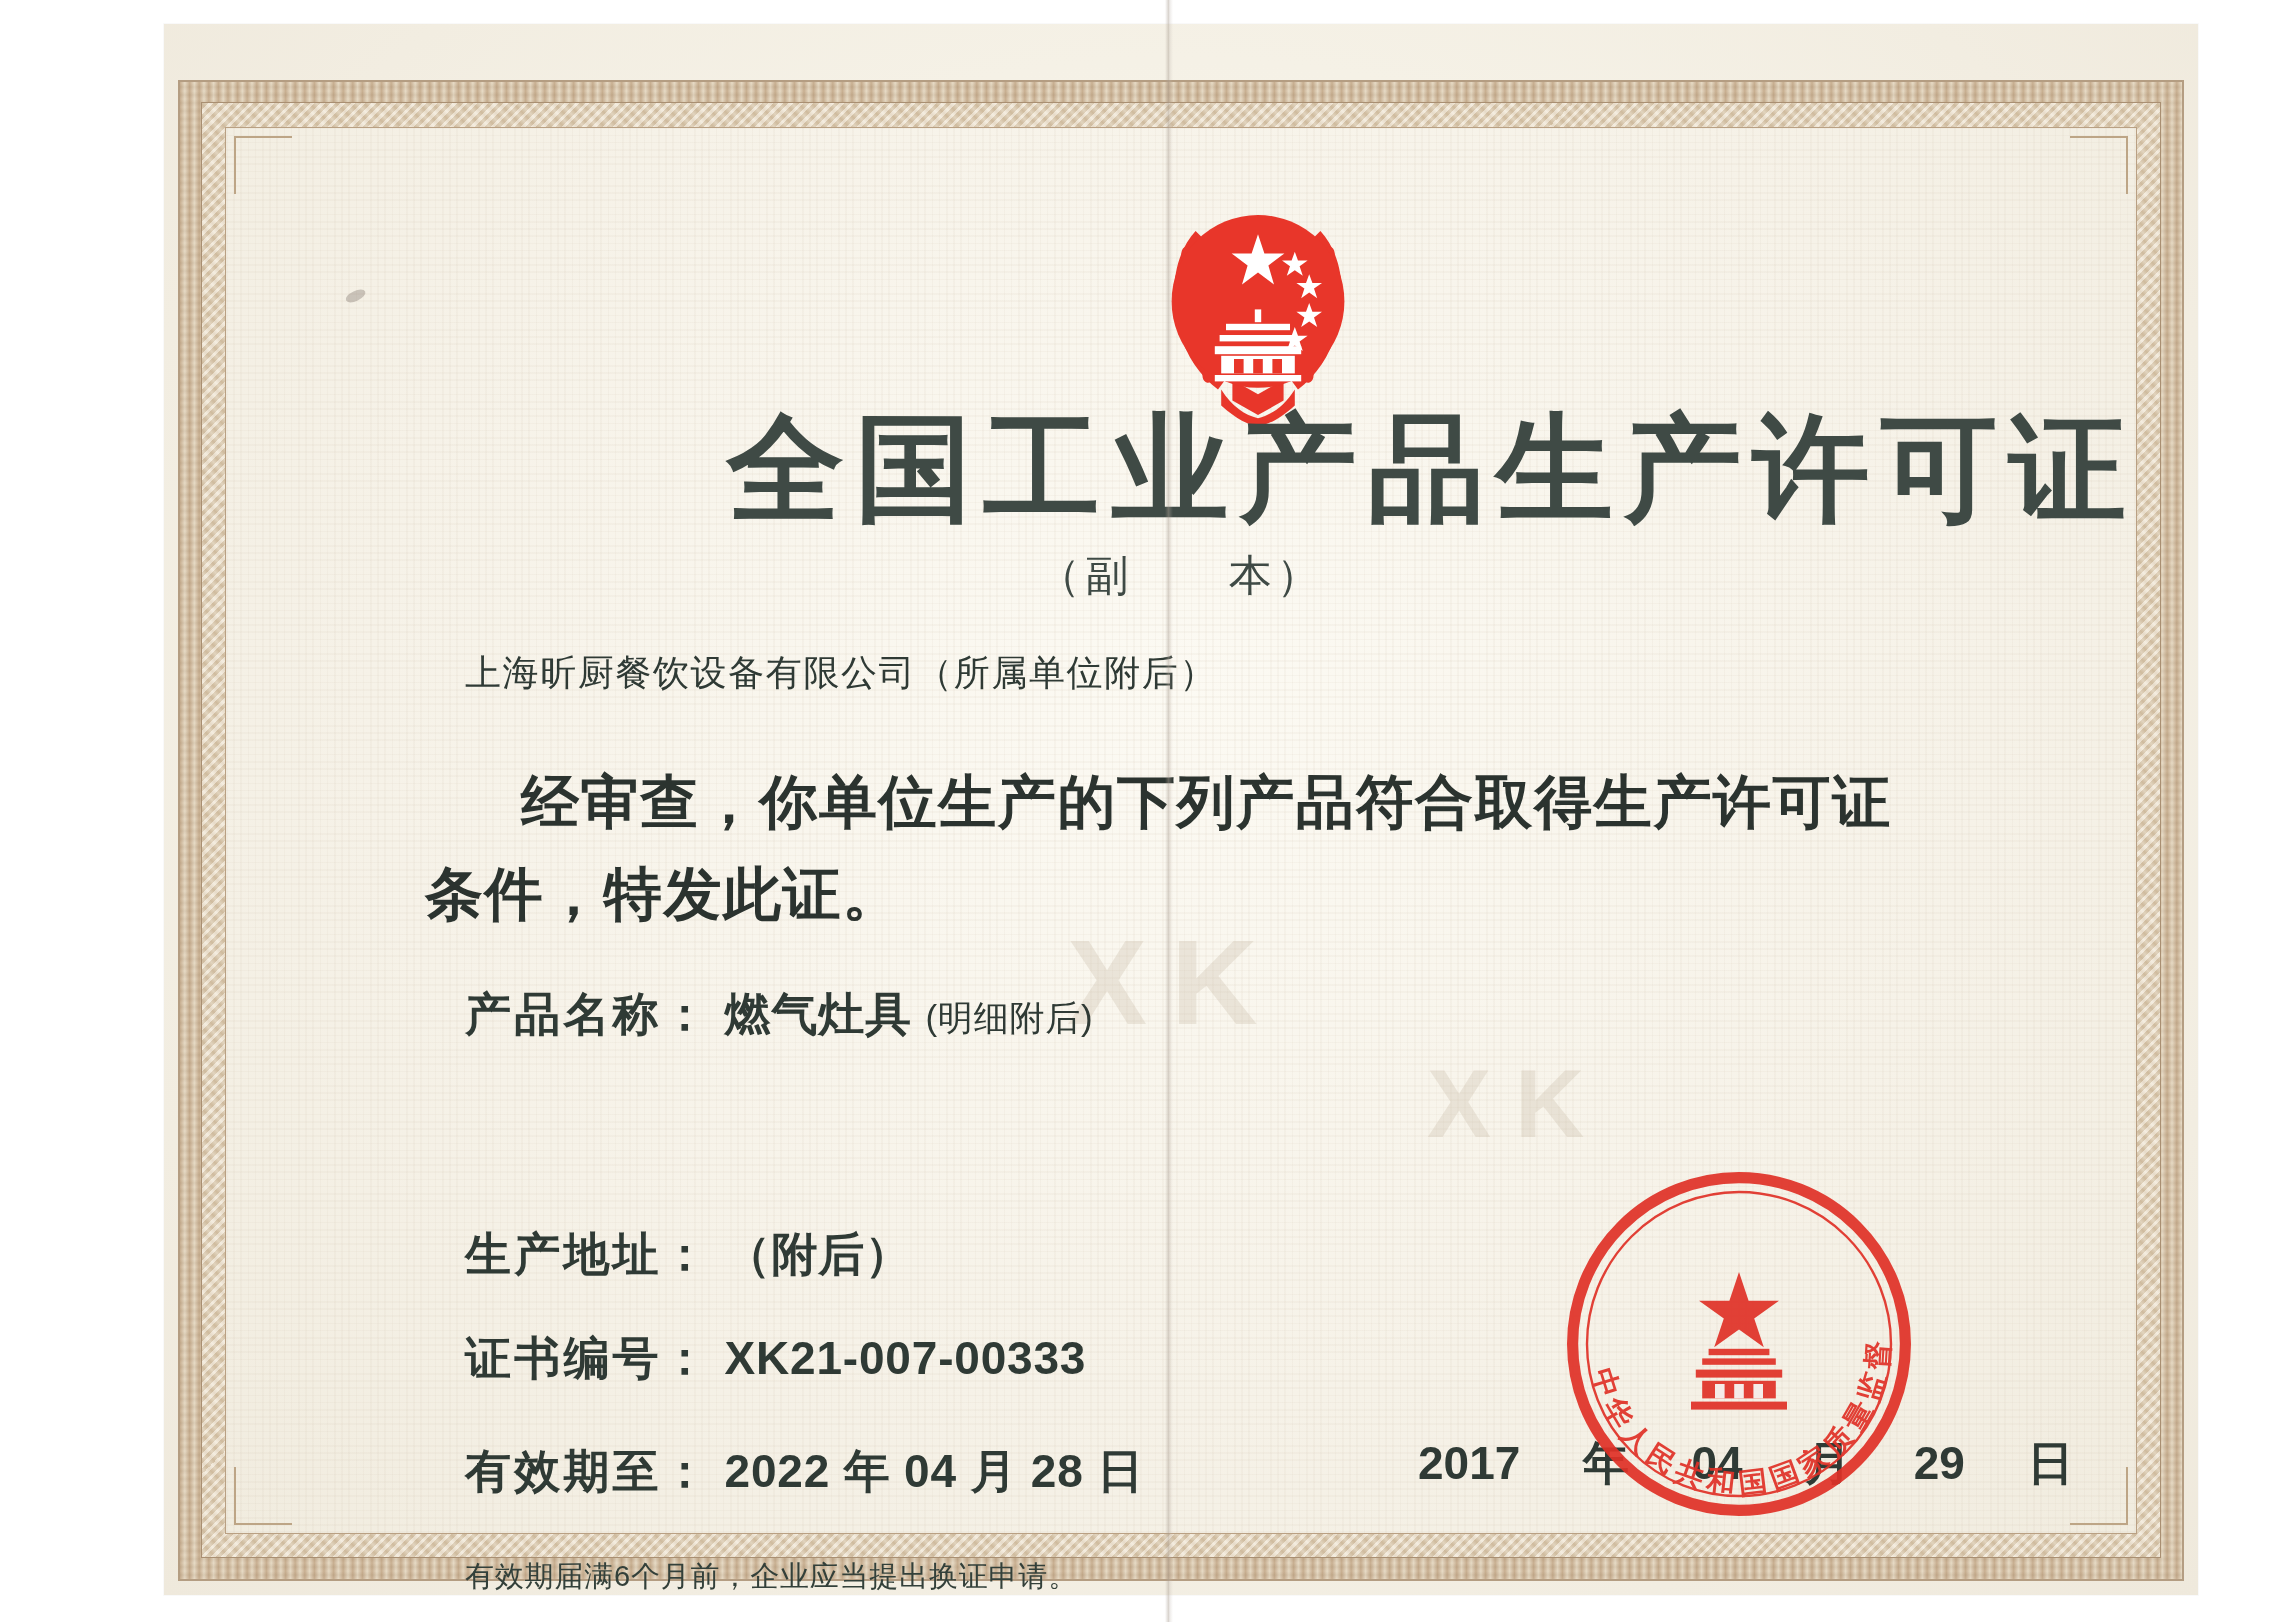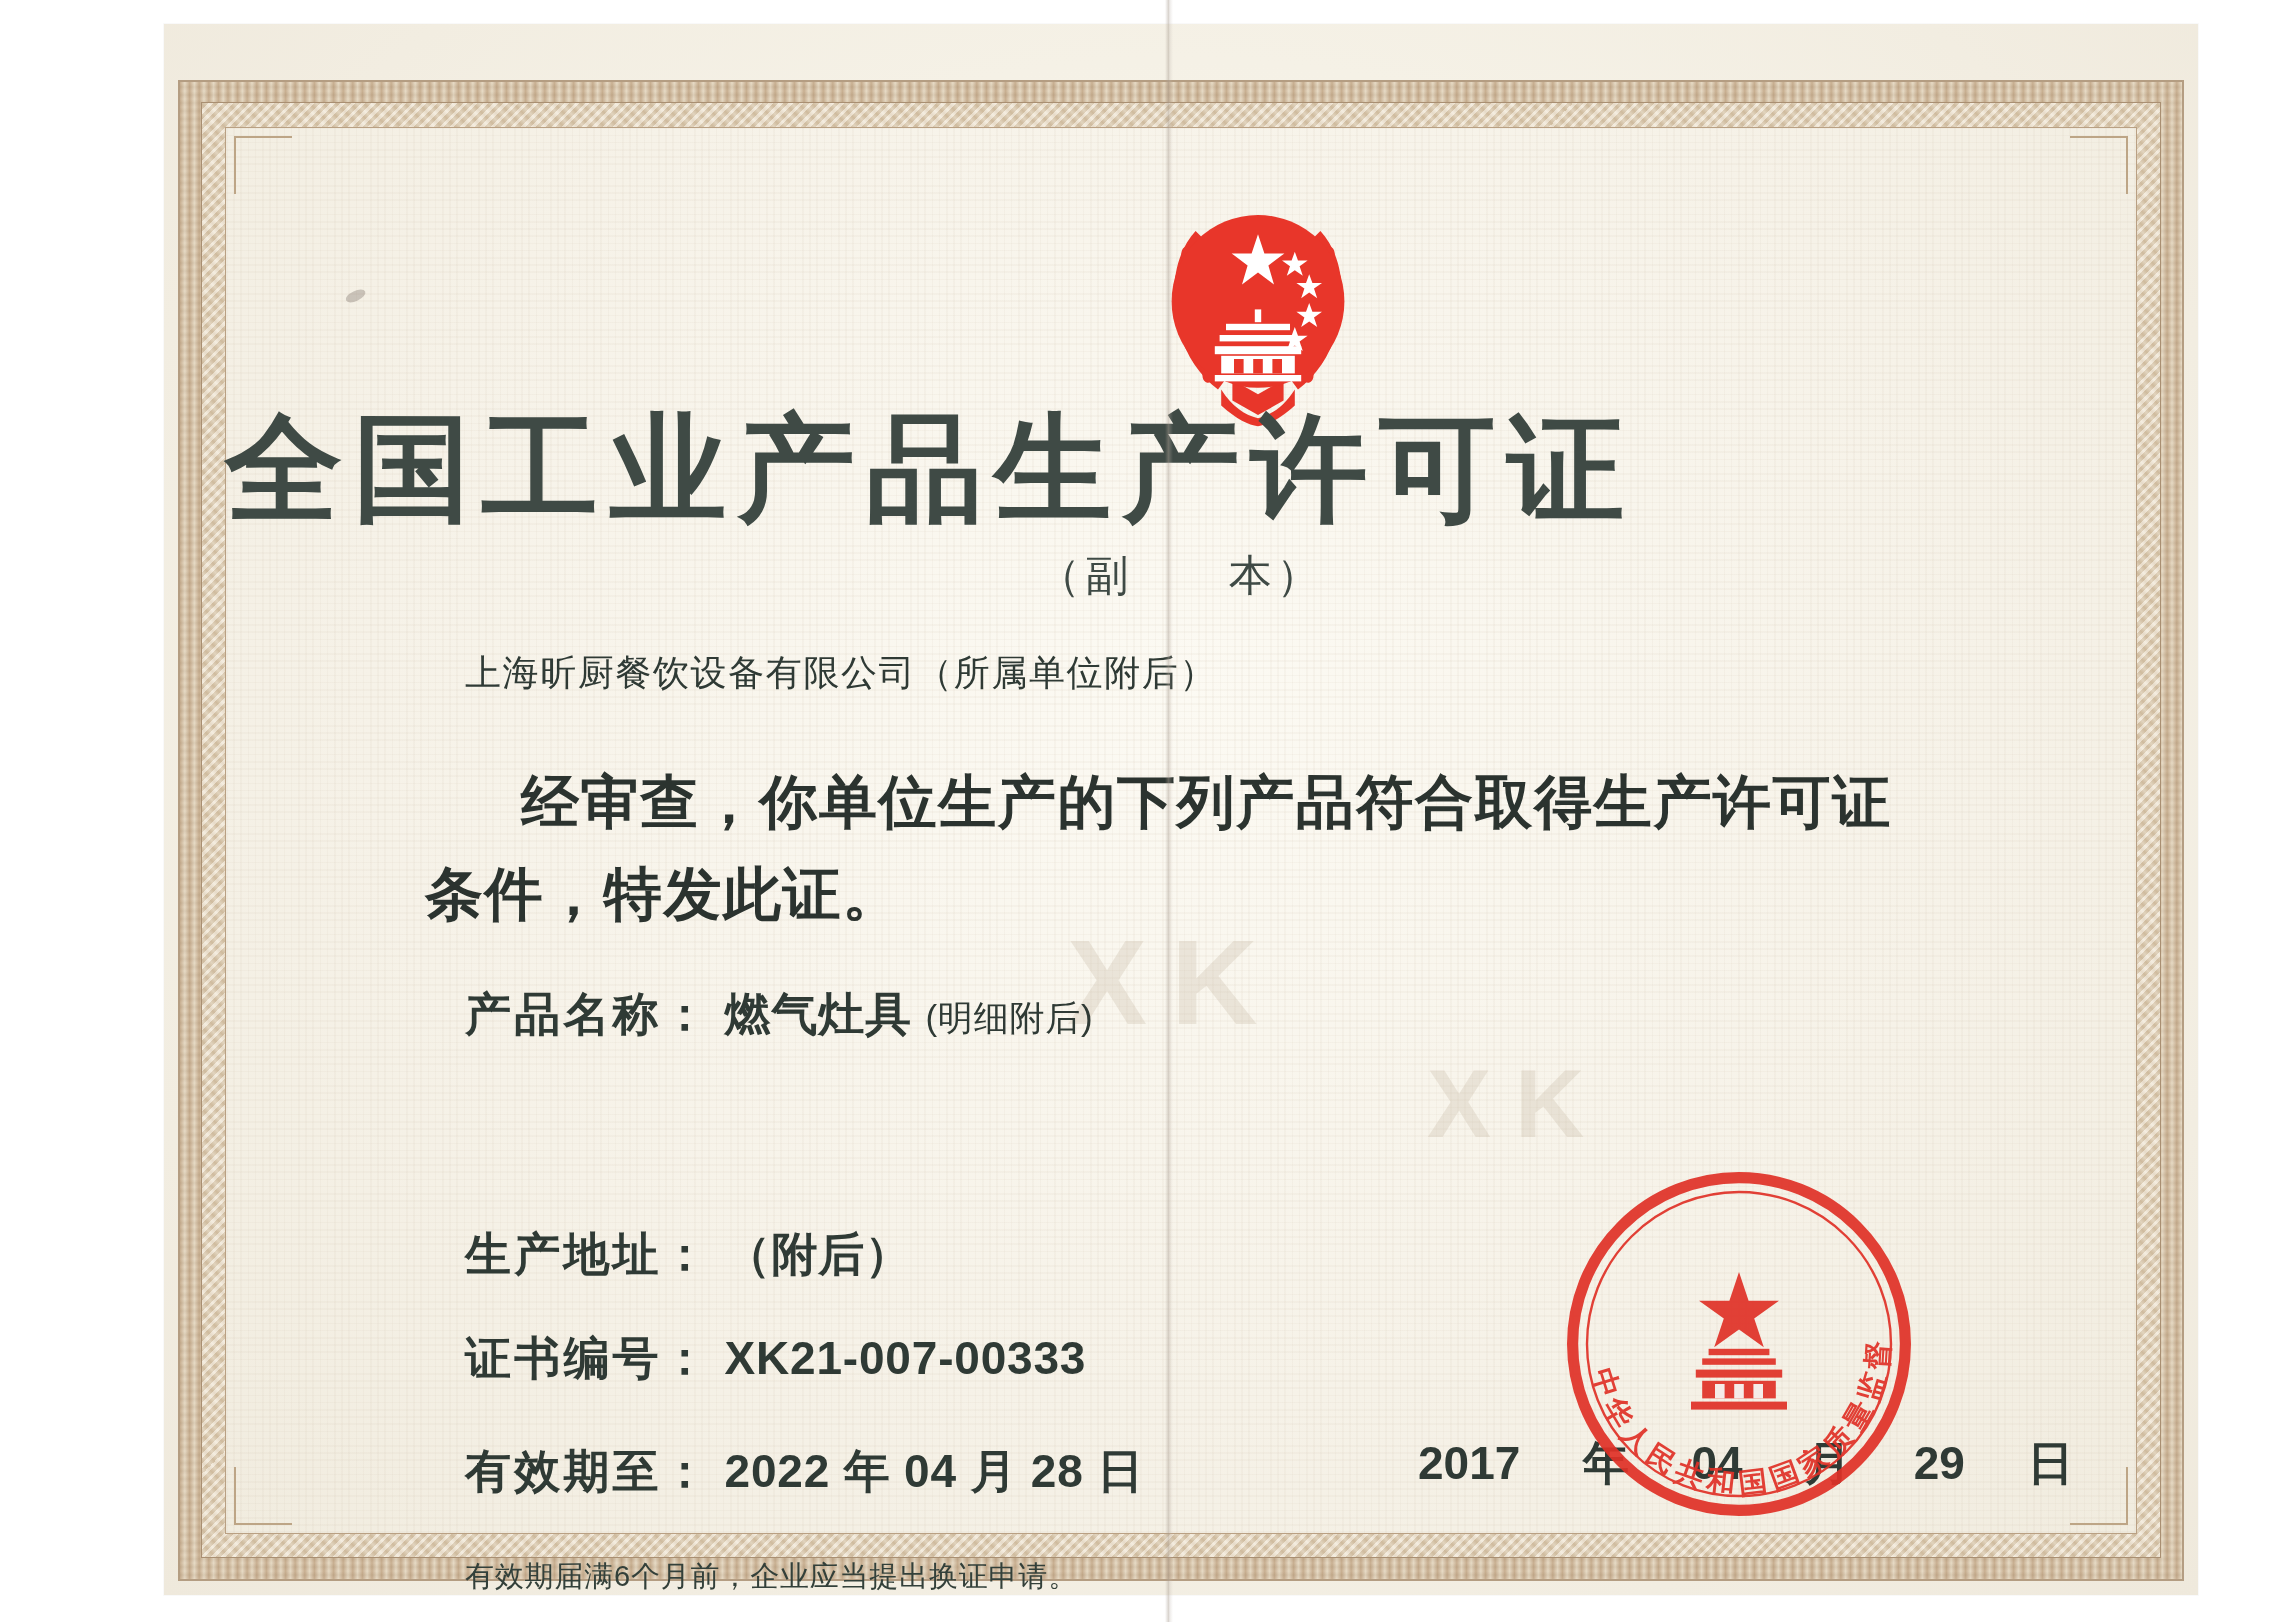--- a/index.html
+++ b/index.html
@@ -126,21 +126,21 @@
     top: 48px;
     width: 240px;
     height: 264px;
   }
   .emblem svg { width: 240px; height: 264px; display: block; }
 
   .cert-title {
     position: absolute;
     top: 264px;
     left: 0; right: 0;
-    text-align: left;
+    text-align: right;
     font-family: "Liberation Sans", sans-serif;
     font-size: 117px;
     font-weight: bold;
     letter-spacing: 11.2px;
     color: #3f4a45;
     white-space: nowrap;
   }
   .cert-subtitle {
     position: absolute;
     top: 420px;

